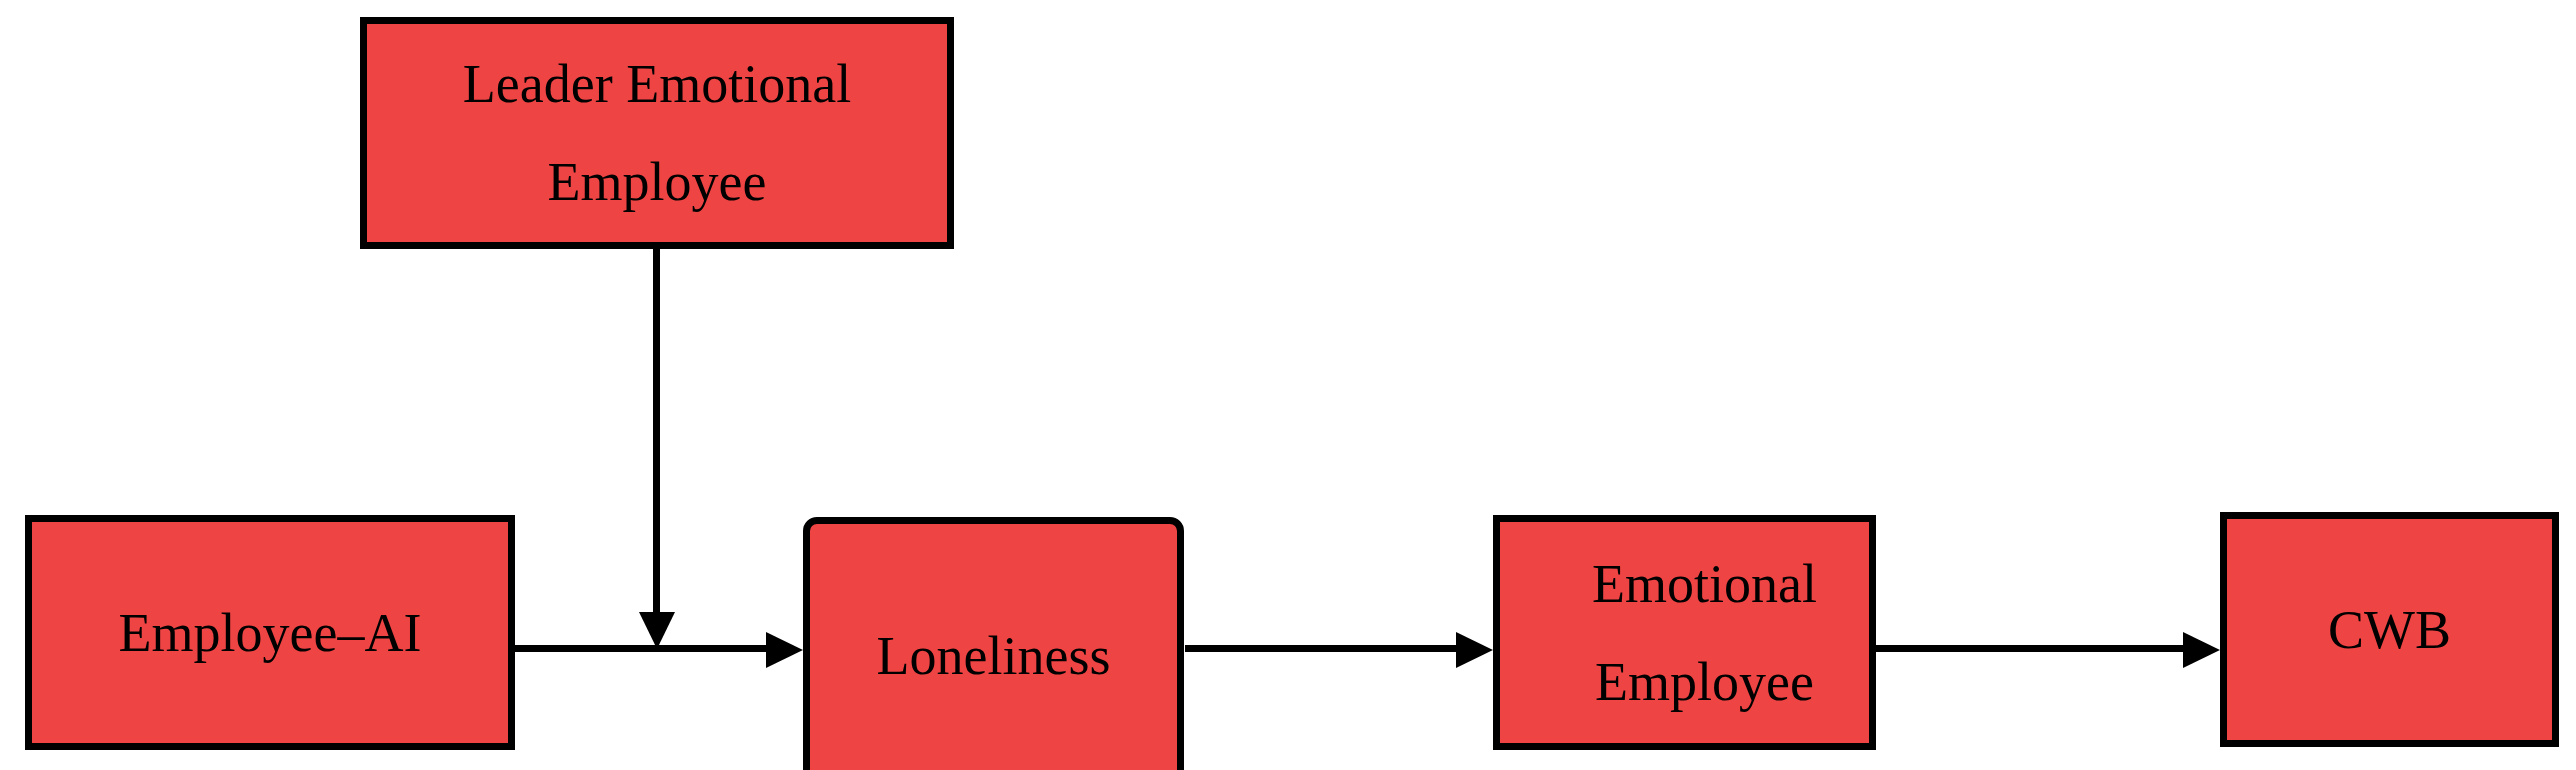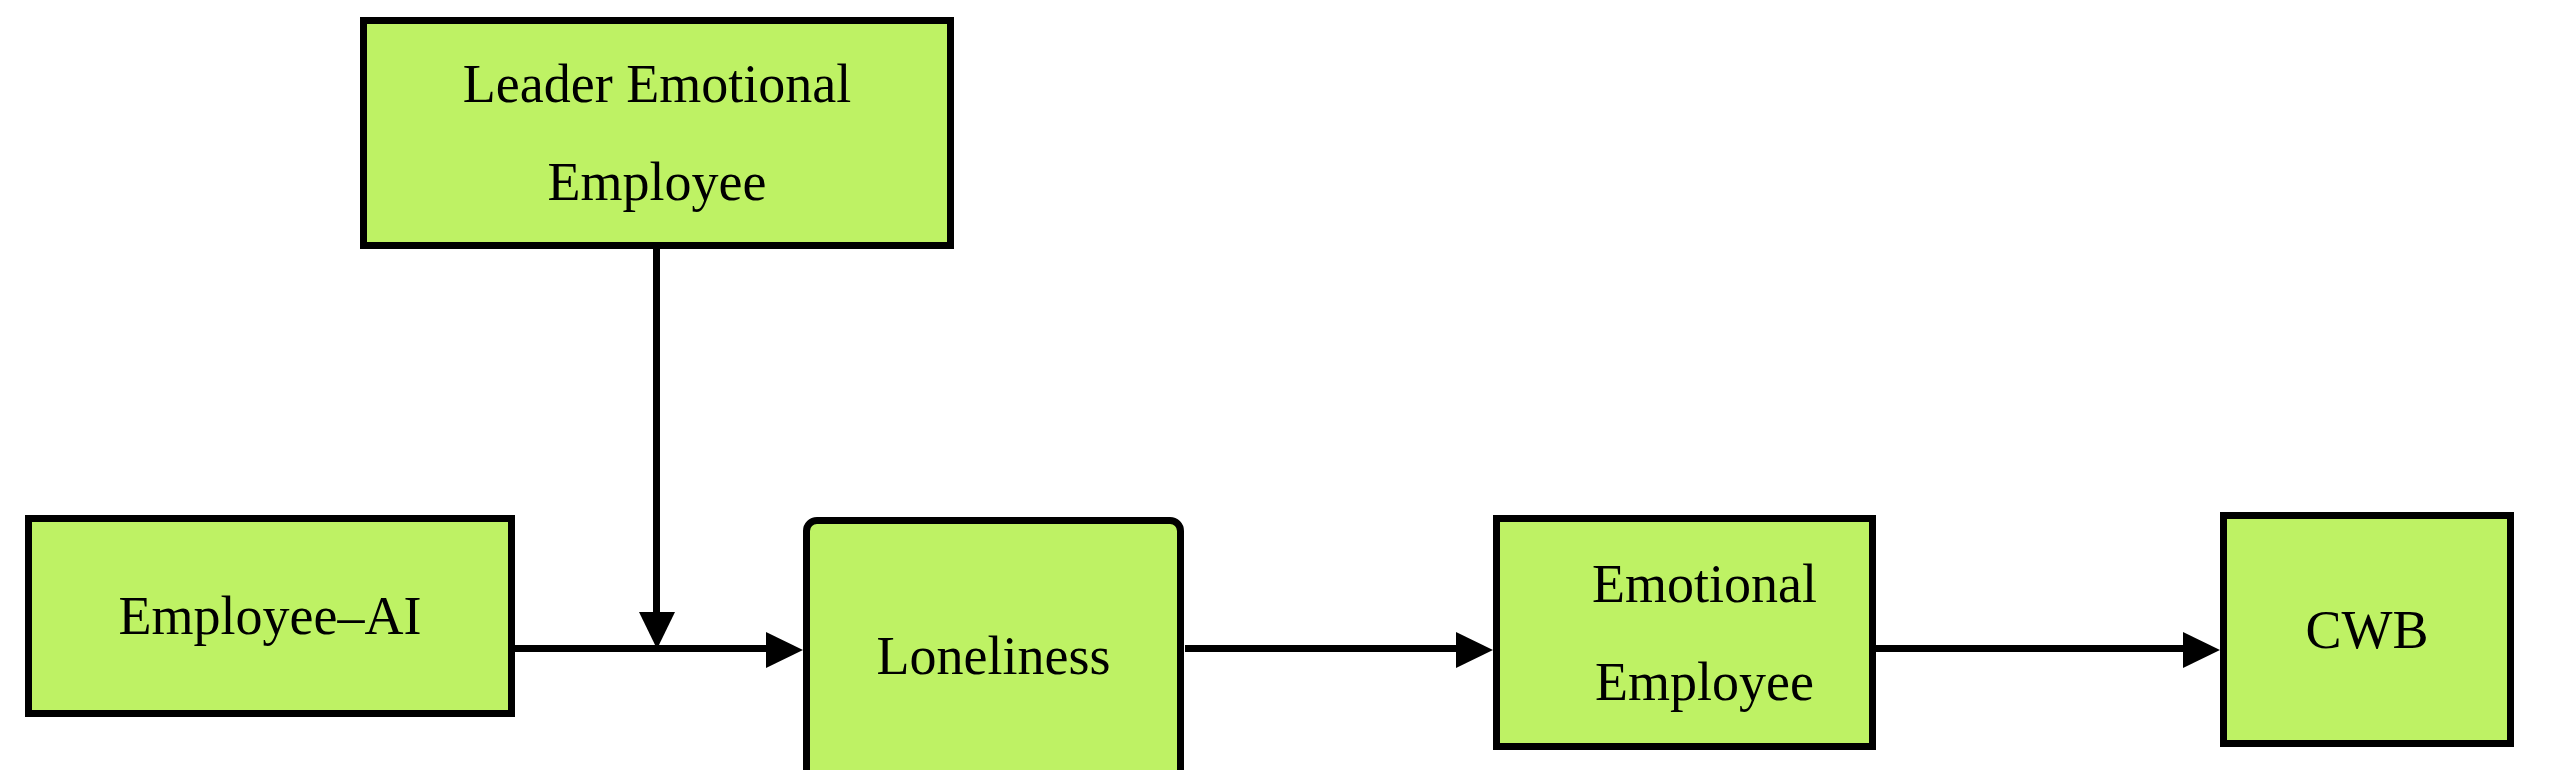--- a/index.html
+++ b/index.html
@@ -12,39 +12,39 @@
     width: 2576px;
     height: 770px;
     background: #ffffff;
     overflow: hidden;
     font-family: "Liberation Serif", "DejaVu Serif", serif;
     color: #000000;
   }
   .node {
     position: absolute;
     box-sizing: border-box;
-    background: #bef264;
+    background: #ef4444;
     border: 7.3px solid #000000;
     display: flex;
     flex-direction: column;
     align-items: center;
     justify-content: center;
     text-align: center;
     font-size: 54px;
     line-height: 98px;
     white-space: nowrap;
   }
   .node span { display: block; }
 
   
   .node-leader     { left: 360px;  top: 16.5px;  width: 594px; height: 232px; }
-  .node-employee   { left: 25px;   top: 515px; width: 490px; height: 202px; }
+  .node-employee   { left: 25px;   top: 515px; width: 490px; height: 235px; }
   .node-loneliness { left: 803px; top: 517px; width: 381px; height: 278px; border-radius: 14px; }
   .node-fatigue    { left: 1493px; top: 515px; width: 383px; height: 235px; padding-left: 40px; }
-  .node-cwb        { left: 2220px; top: 512px; width: 294px; height: 235px; text-align: right; }
+  .node-cwb        { left: 2220px; top: 512px; width: 339px; height: 235px; text-align: right; }
 
   
   .hline {
     position: absolute;
     height: 7.3px;
     background: #000000;
     top: 645px;
   }
   .vline {
     position: absolute;

